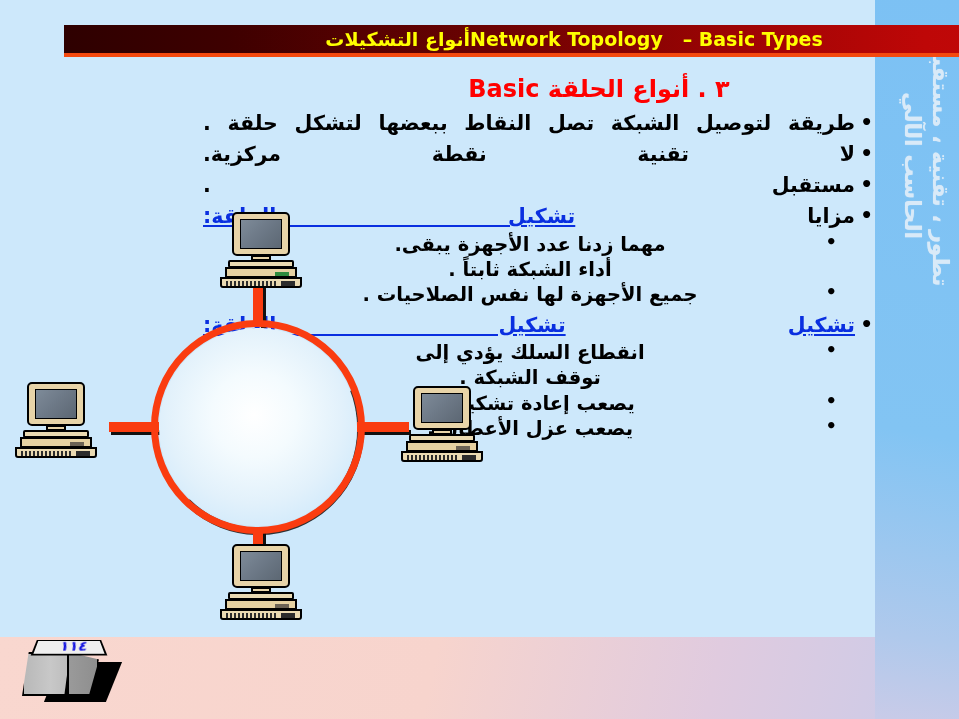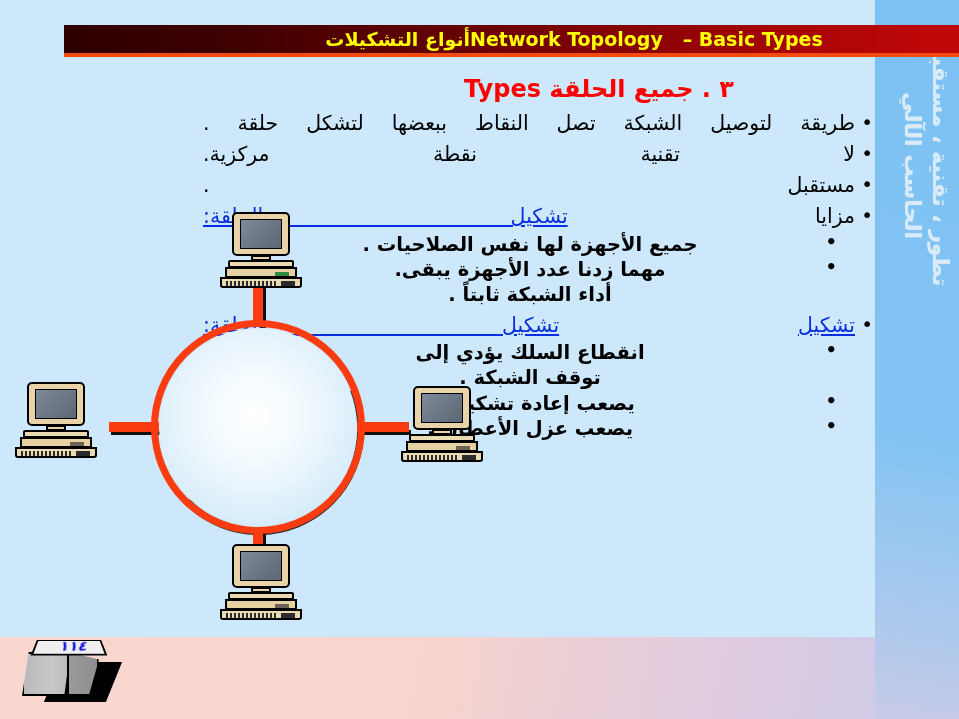--- a/index.html
+++ b/index.html
@@ -69,21 +69,21 @@
 
   .heading{
     color:#FF0000;font-size:24px;font-weight:bold;
     text-align:center;margin:0 0 6px 0;line-height:1.15;
     padding-left:120px;
   }
   .heading .lat{direction:ltr;unicode-bidi:embed;}
 
   ul.lvl1{list-style:none;margin:0;padding:0;}
   ul.lvl1 > li{
-    font-size:20.5px;font-weight:normal;color:#000000;
+    font-size:20.5px;font-weight:bold;color:#000000;
     line-height:1.33;margin:4px 0 1px 0;
     padding-right:20px;position:relative;
     text-align:justify;text-align-last:justify;
   }
   ul.lvl1 > li::before{
     content:"\2022";position:absolute;right:2px;top:-1px;
     font-size:20px;color:#000;
   }
   li.one-line{text-align:right;text-align-last:right;}
   li.center{text-align:center;text-align-last:center;padding-left:0;}
@@ -234,22 +234,22 @@
       <span class="lat">Network Topology</span>&nbsp;&nbsp;
       <span>–</span>
       <span class="lat">Basic Types</span><span>أنواع التشكيلات</span>
     </div>
   </div>
 
   <div class="text-col">
 
     <div class="heading">
       <span>٣ .</span>
-      <span>جميع الحلقة</span>
-      <span class="lat">Types</span>
+      <span>أنواع الحلقة</span>
+      <span class="lat">Basic</span>
     </div>
 
     <ul class="lvl1">
 
       <li>
         <span>طريقة لتوصيل الشبكة تصل النقاط ببعضها لتشكل حلقة .</span>
       </li>
 
       <li class="one-line center">
         <span>لا تقنية نقطة مركزية.</span>
@@ -260,25 +260,25 @@
       </li>
 
       <li class="sub-head">
         <span>مزايا</span>
         <span class="blue" style="text-decoration:underline">تشكيل الحلقة:</span>
       </li>
     </ul>
 
     <ul class="lvl2">
       <li>
-        <span>جميع الأجهزة لها نفس الصلاحيات .</span>
-      </li>
-      <li>
         <span>مهما زدنا عدد الأجهزة يبقى.</span>
         <span class="l2-cont">أداء الشبكة ثابتاً .</span>
+      </li>
+      <li>
+        <span>جميع الأجهزة لها نفس الصلاحيات .</span>
       </li>
     </ul>
 
     <ul class="lvl1">
       <li class="sub-head">
         <span class="blue" style="text-decoration:underline">تشكيل</span>
         <span class="blue" style="text-decoration:underline">تشكيل الحلقة:</span>
       </li>
     </ul>
 

